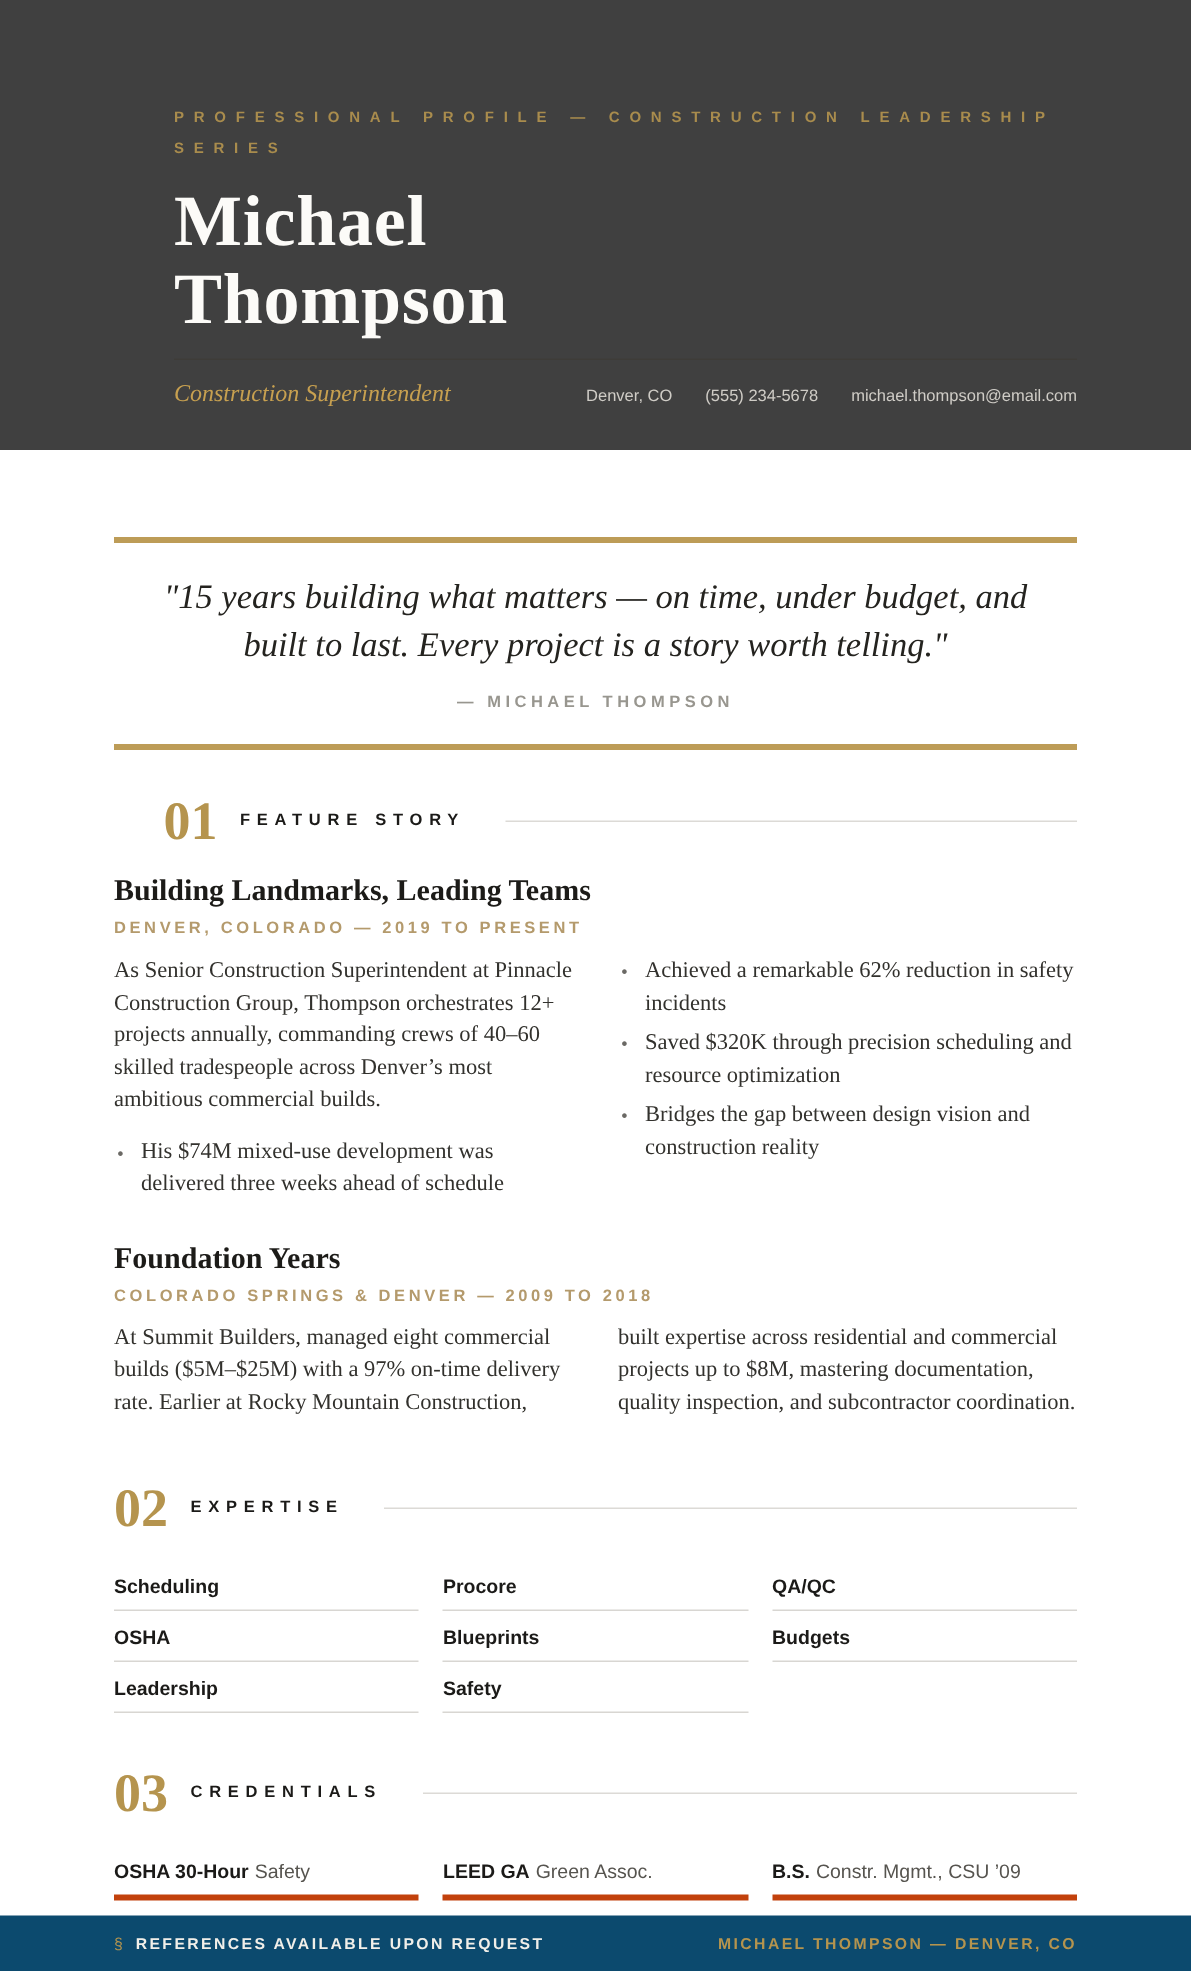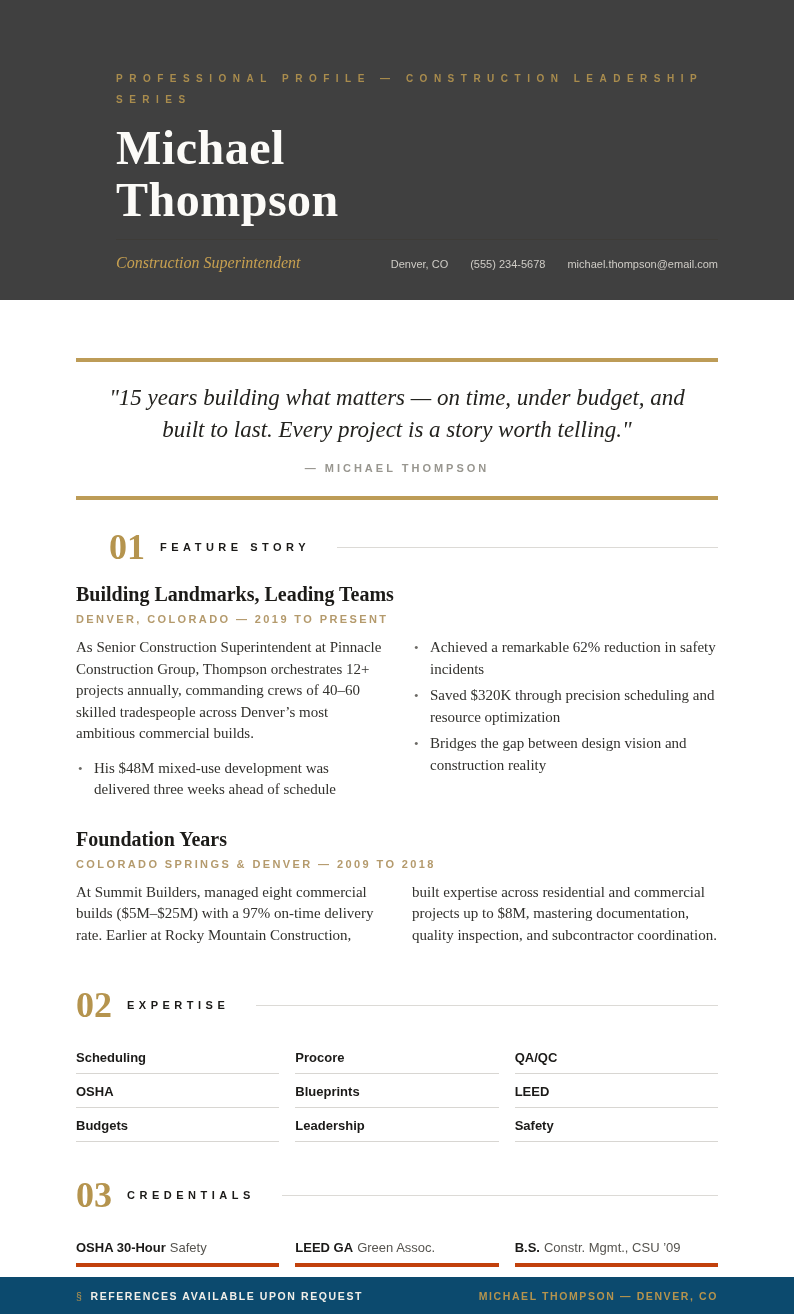--- a/index.html
+++ b/index.html
@@ -254,21 +254,21 @@
       <span class="sec-line"></span>
     </div>
 
     <article>
       <h2>Building Landmarks, Leading Teams</h2>
       <div class="subhead">DENVER, COLORADO — 2019 TO PRESENT</div>
       <div class="body-grid">
         <div>
           <p>As Senior Construction Superintendent at Pinnacle Construction Group, Thompson orchestrates 12+ projects annually, commanding crews of 40–60 skilled tradespeople across Denver’s most ambitious commercial builds.</p>
           <ul class="bullets">
-            <li>His $48M mixed-use development was delivered three weeks ahead of schedule</li>
+            <li>His $74M mixed-use development was delivered three weeks ahead of schedule</li>
           </ul>
         </div>
         <div>
           <ul class="bullets flush">
             <li>Achieved a remarkable 62% reduction in safety incidents</li>
             <li>Saved $320K through precision scheduling and resource optimization</li>
             <li>Bridges the gap between design vision and construction reality</li>
           </ul>
         </div>
       </div>
@@ -285,21 +285,20 @@
       <span class="sec-label">EXPERTISE</span>
       <span class="sec-line"></span>
     </div>
 
     <div class="skills-grid">
       <div class="skill">Scheduling</div>
       <div class="skill">Procore</div>
       <div class="skill">QA/QC</div>
       <div class="skill">OSHA</div>
       <div class="skill">Blueprints</div>
-      <div class="skill">LEED</div>
       <div class="skill">Budgets</div>
       <div class="skill">Leadership</div>
       <div class="skill">Safety</div>
     </div>
 
     <div class="sec-head third">
       <span class="sec-num">03</span>
       <span class="sec-label">CREDENTIALS</span>
       <span class="sec-line"></span>
     </div>

